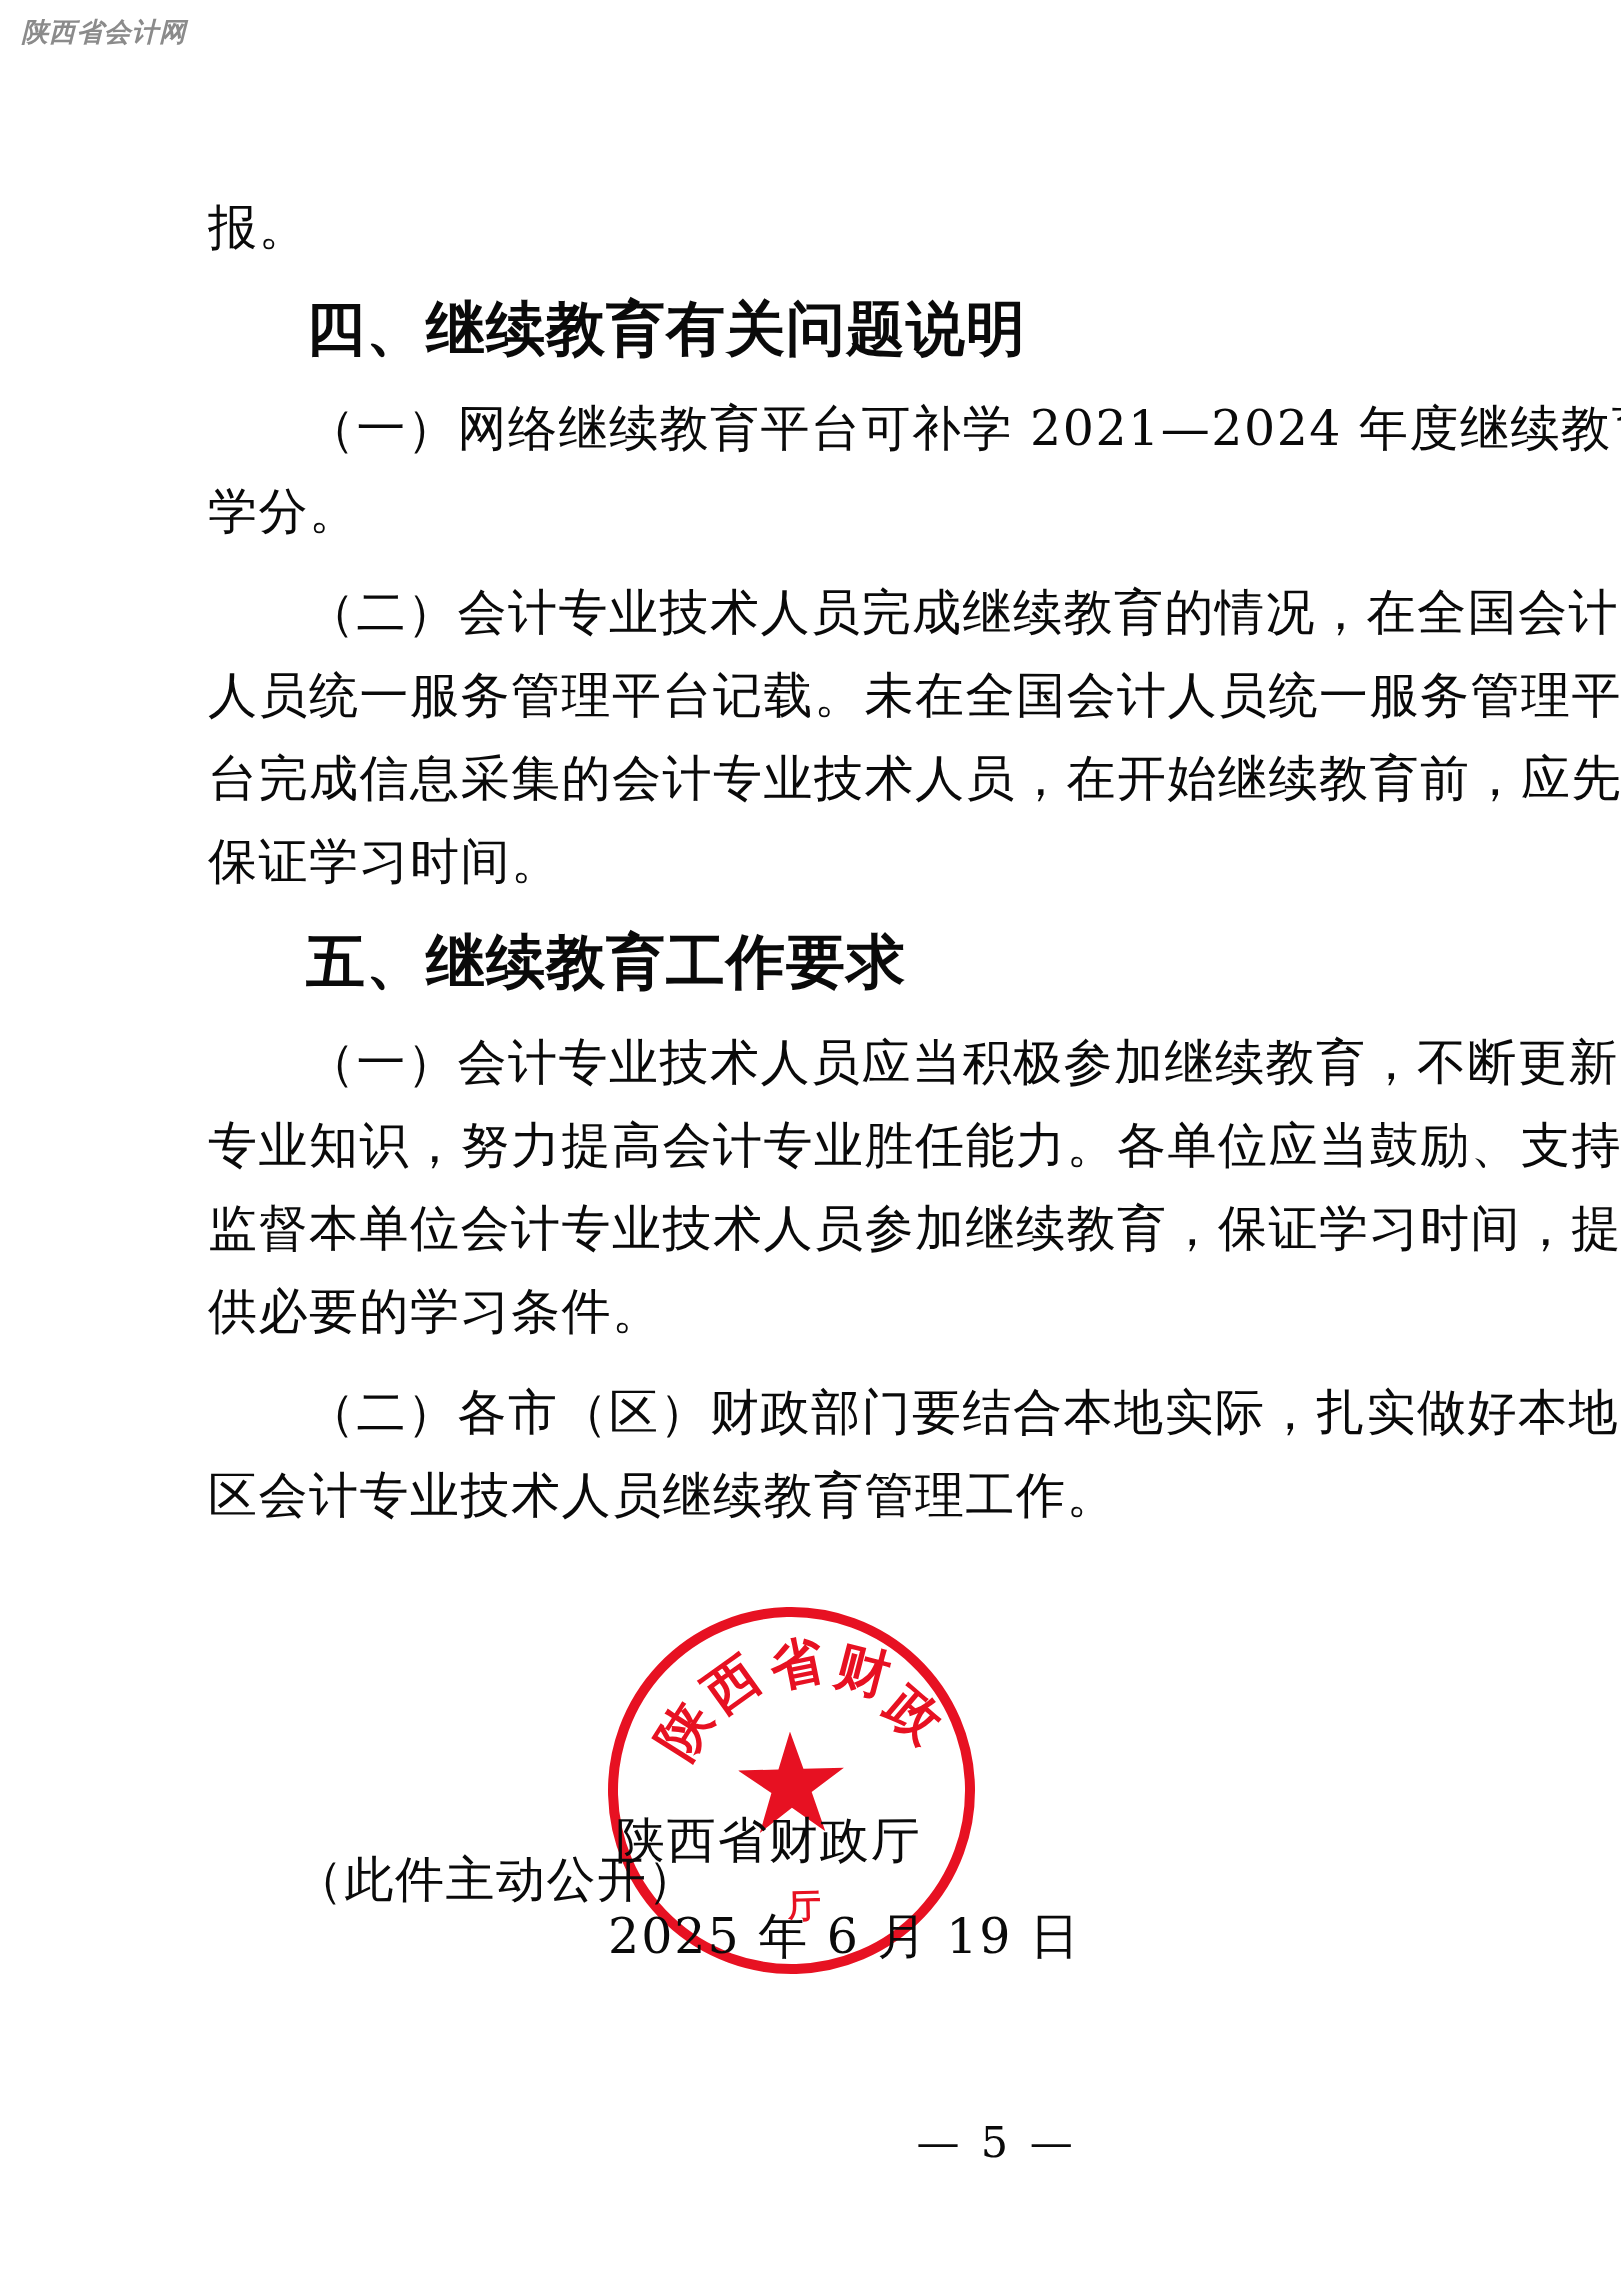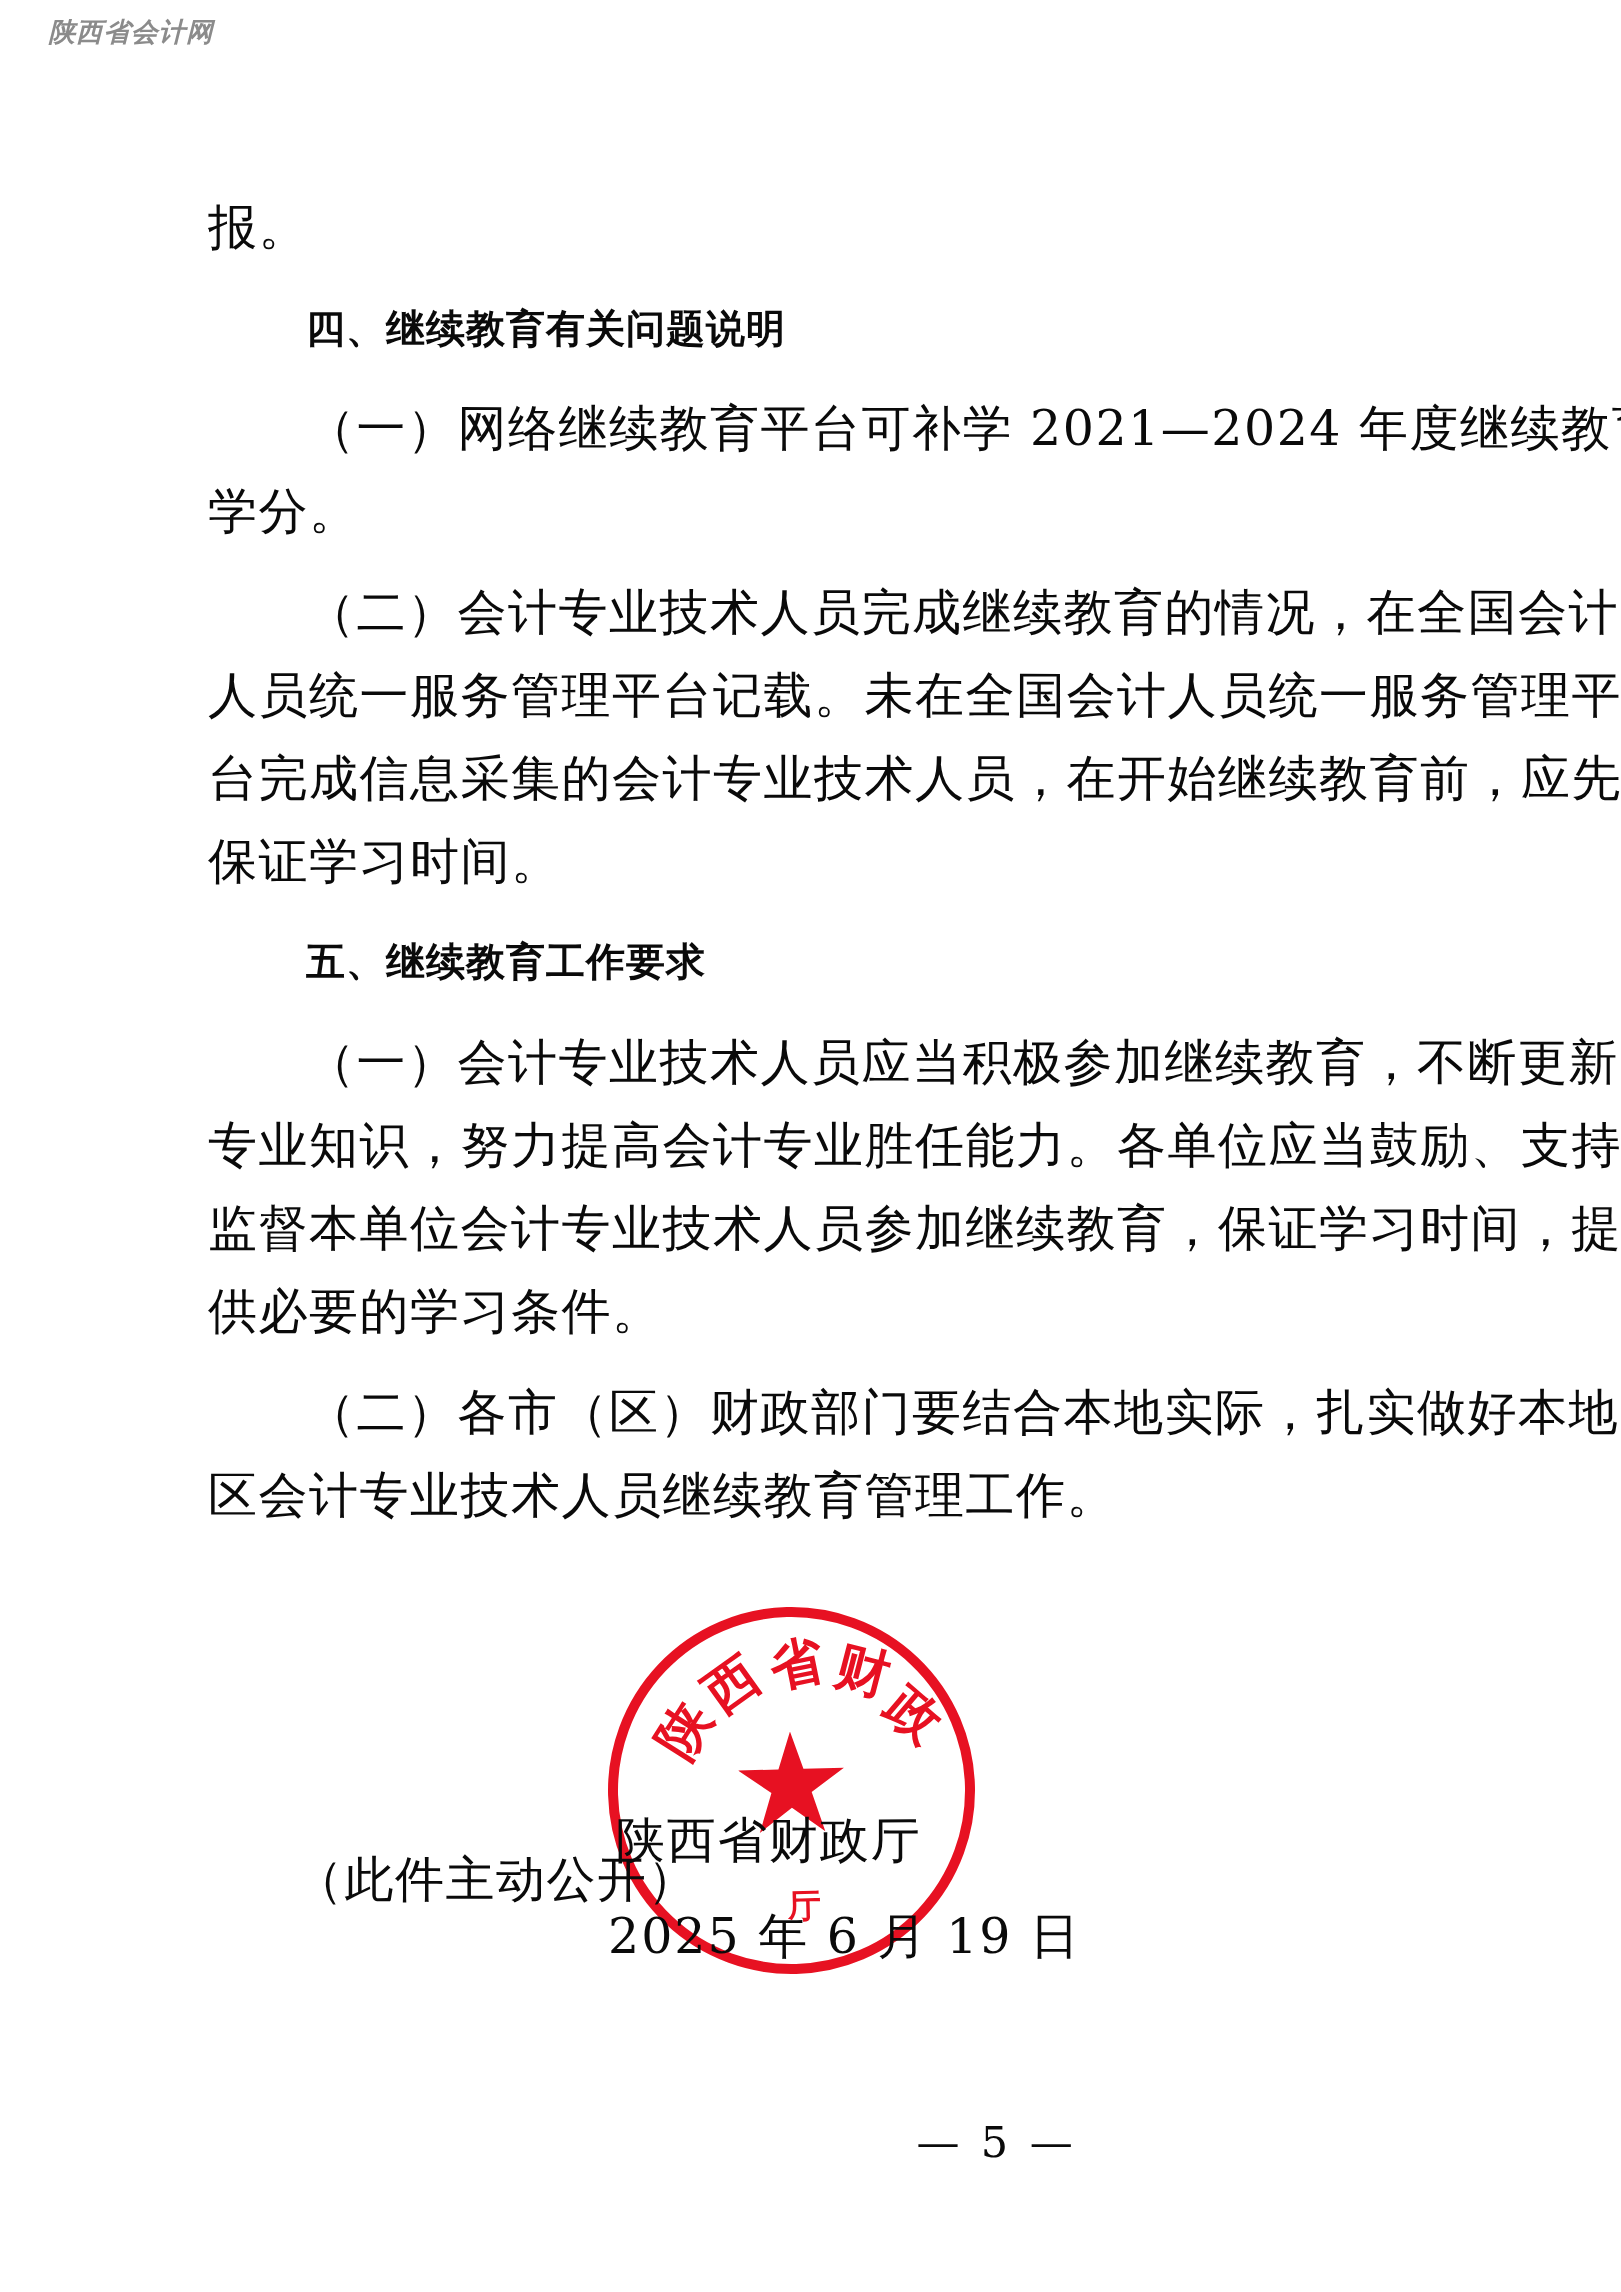--- a/index.html
+++ b/index.html
@@ -22,21 +22,20 @@
     left: 21.6px;
     top: 13.7px;
     font-family: "DejaVu Sans", "Liberation Sans", sans-serif;
     font-style: italic;
     font-weight: 700;
     font-size: 26.5px;
     letter-spacing: 1px;
     color: #8b8b8b;
     white-space: nowrap;
     user-select: none;
-    margin-left: 27px;
   }
 
   
   #page {
     position: absolute;
     left: 0;
     top: 0;
     width: 1621px;
     height: 2293px;
   }
@@ -56,21 +55,21 @@
     font-family: "DejaVu Serif", "Liberation Serif", serif;
   }
 
   .body-line {
     font-weight: 400;
   }
 
   .heading {
     font-family: "DejaVu Sans", "Liberation Sans", sans-serif;
     font-weight: 700;
-    font-size: 39px;
+    font-size: 59px;
     line-height: 83px;
     letter-spacing: 1px;
     white-space: pre;
   }
 
   .indent {
     padding-left: 98px;
   }
 
   .gap-sm { height: 17.6px; }

